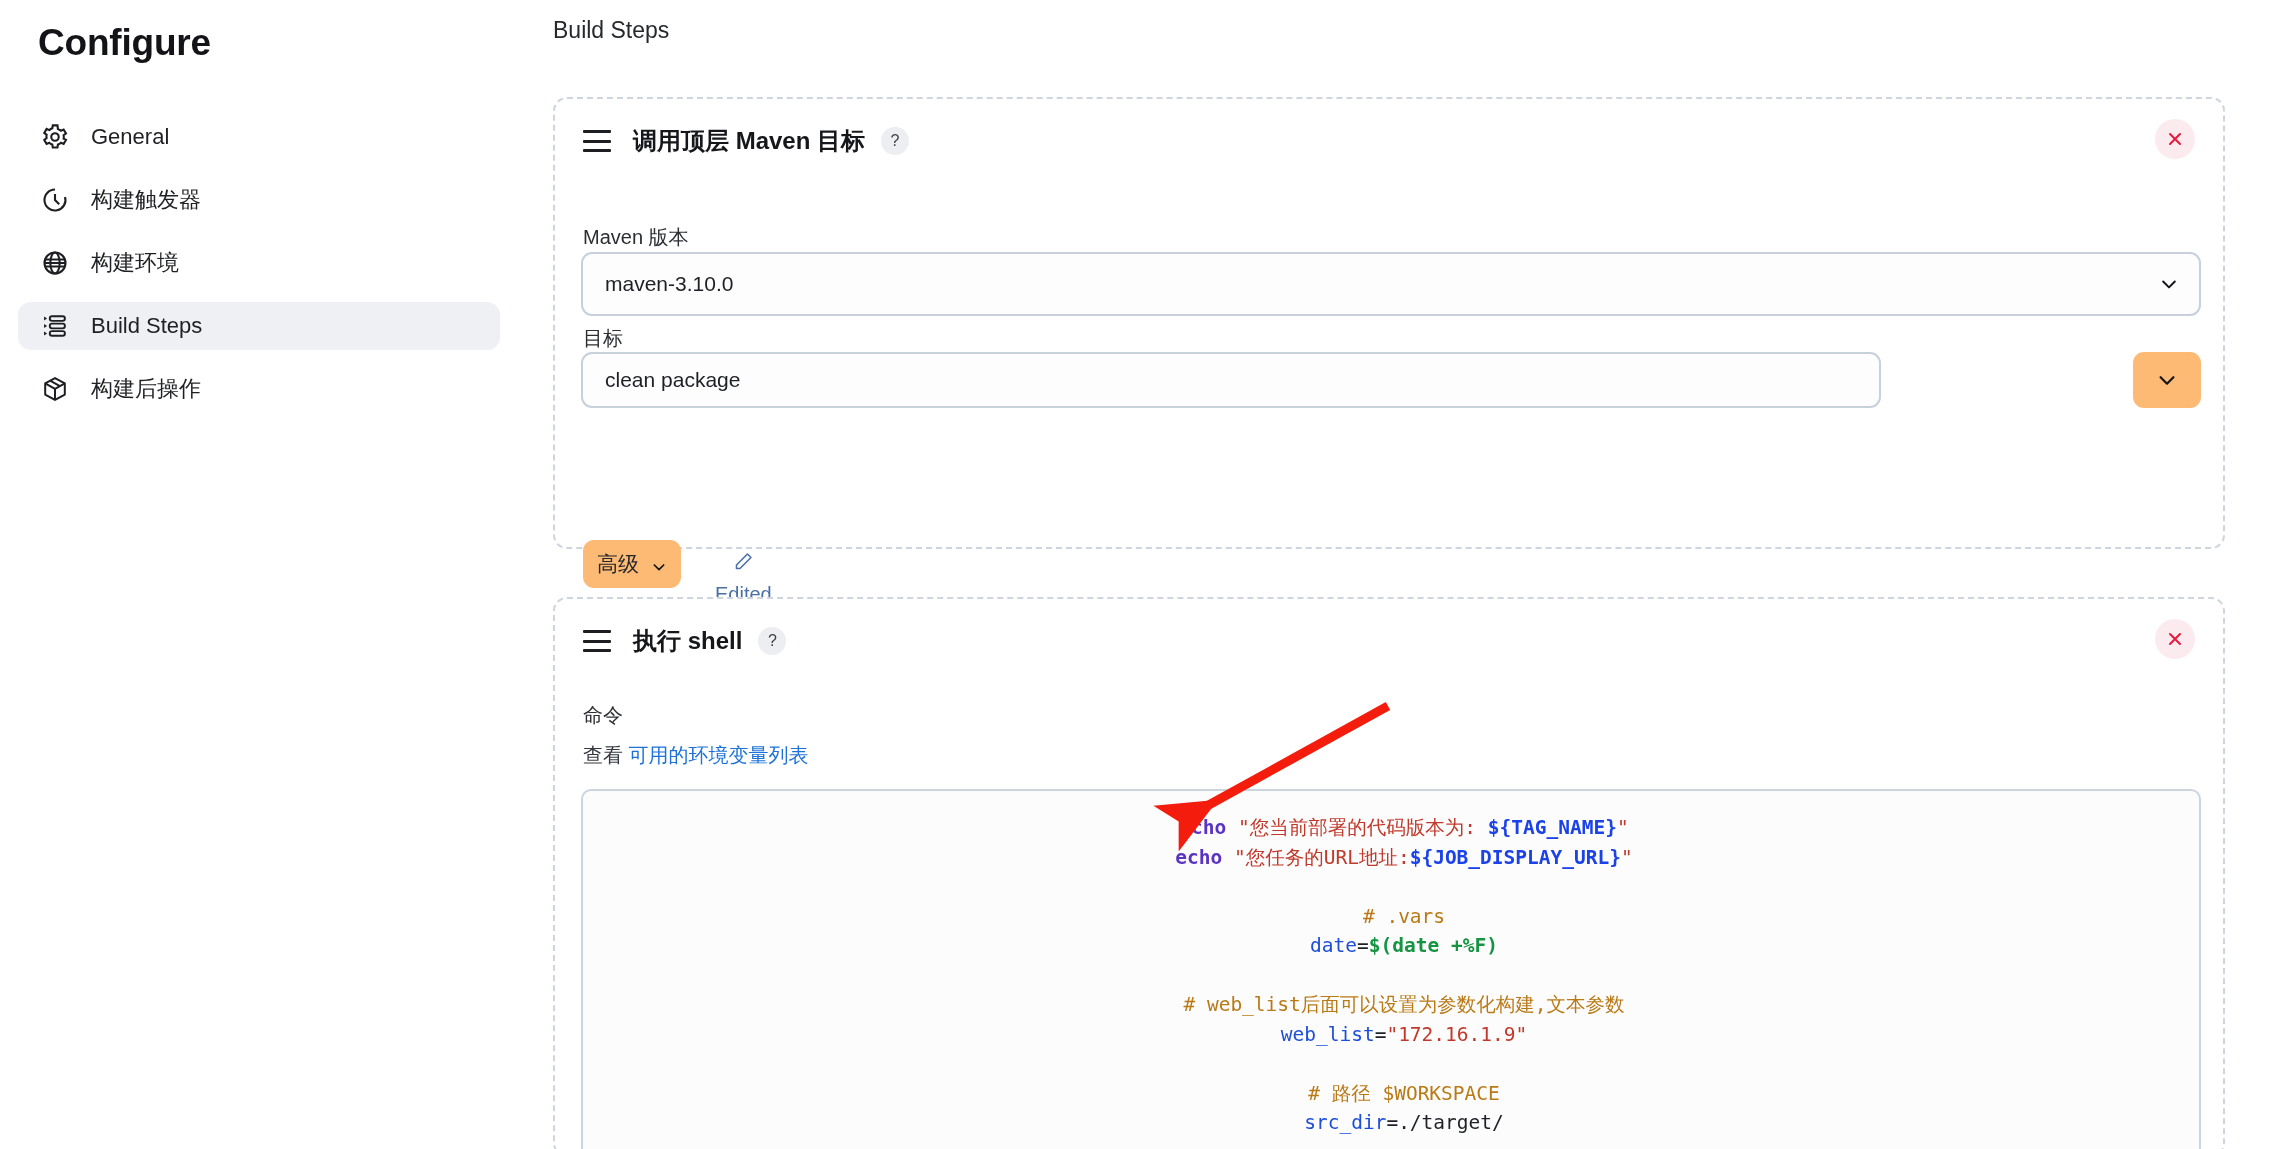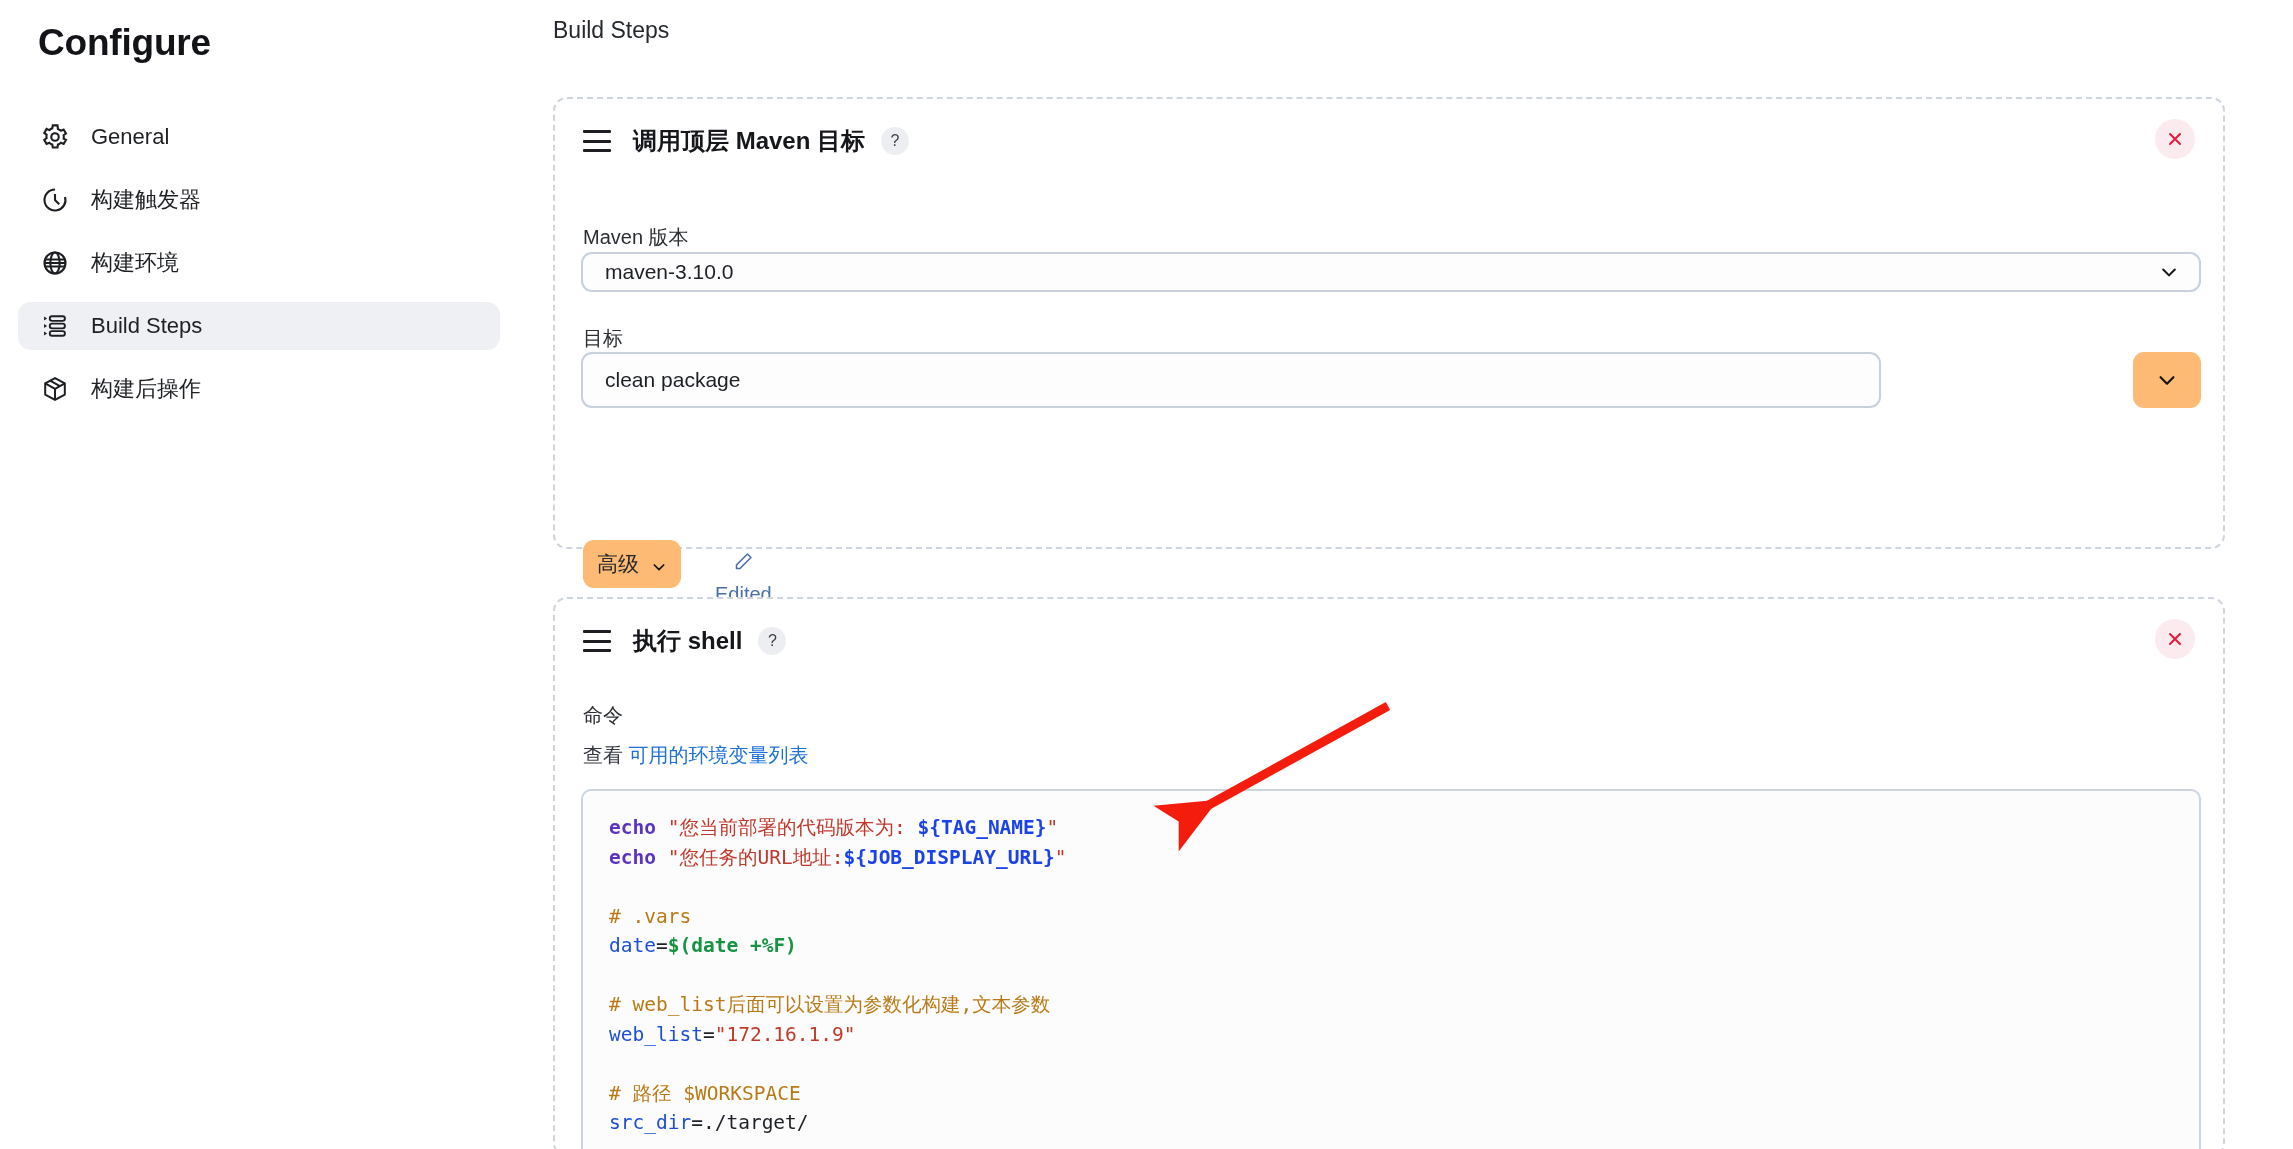--- a/index.html
+++ b/index.html
@@ -46,20 +46,21 @@
   #main-heading {
     position: absolute; left: 8px; top: 17px;
     font-size: 23px; color: #25282d;
   }
 
   .step-card {
     position: absolute; left: 8px; width: 1672px;
     border: 2px dashed #ced5de;
     border-radius: 14px;
     background: #ffffff;
+    text-align: center;
   }
   #card-maven { top: 97px; height: 452px; }
   #card-shell { top: 597px; height: 560px; }
 
   .card-head {
     position: absolute; left: 28px; top: 26px;
     display: flex; align-items: center;
   }
   .drag-handle {
     width: 28px; height: 22px; cursor: grab;
@@ -240,21 +241,21 @@
         <span class="help-badge">?</span>
       </div>
 
       <div class="close-btn">
         <svg viewBox="0 0 24 24" width="20" height="20" fill="none" stroke="currentColor" stroke-width="2.4" stroke-linecap="round">
           <path d="M6 6l12 12M18 6L6 18"></path>
         </svg>
       </div>
 
       <div class="field-label" style="left:28px; top:125px;">Maven 版本</div>
-      <div class="input-box" style="left:26px; top:153px; width:1620px; height:40px;">
+      <div class="input-box" style="left:26px; top:153px; width:1620px; height:64px;">
         <span>maven-3.10.0</span>
         <span class="chev">
           <svg viewBox="0 0 24 24" width="20" height="20" fill="none" stroke="currentColor" stroke-width="2.4" stroke-linecap="round" stroke-linejoin="round">
               <path d="M5 9l7 7 7-7"></path>
             </svg>
         </span>
       </div>
 
       <div class="field-label" style="left:28px; top:226px;">目标</div>
       <div class="input-box" style="left:26px; top:253px; width:1300px; height:56px;">

